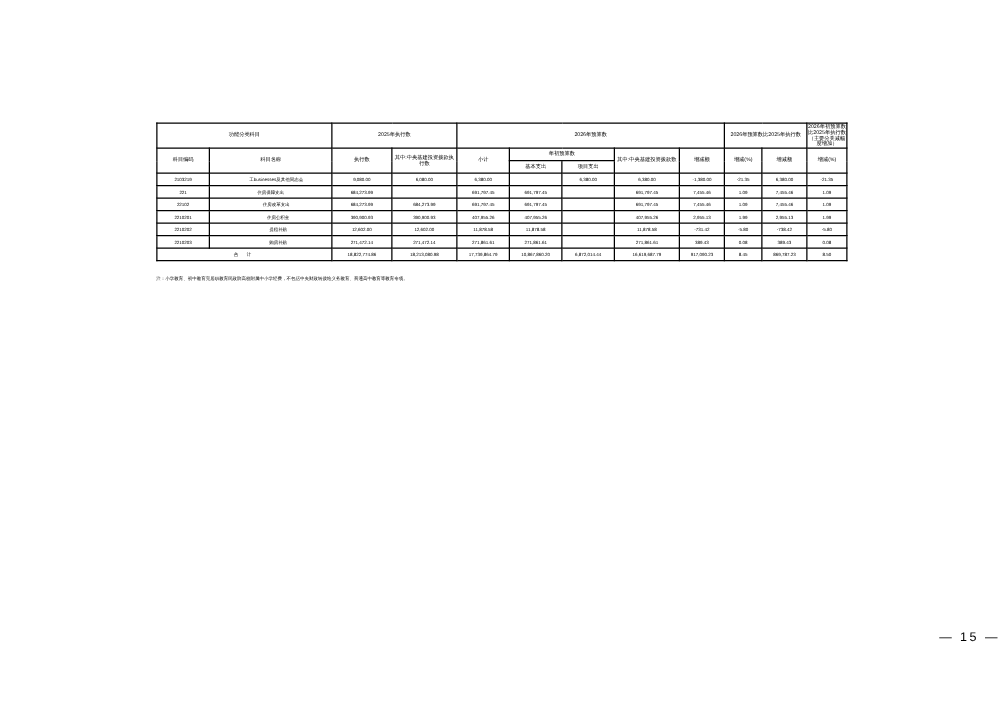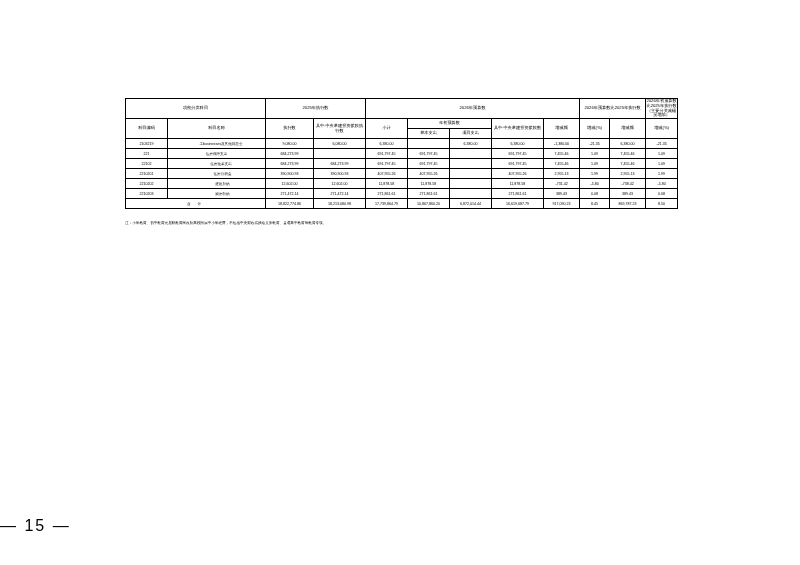--- a/index.html
+++ b/index.html
@@ -90,24 +90,23 @@
     top: 221px;
     font-size: 3.6px;
     color: #000000;
     white-space: nowrap;
   }
   .page-number {
     position: absolute;
     left: 0;
     top: 505px;
     width: 800px;
-    text-align: left;
-    font-size: 16px;
+    text-align: right;
+    font-size: 10px;
     letter-spacing: 2px;
-    margin-top: 12px;
   }
   .sub-hdr {
     font-size: 3.8px;
   }
 </style>
 </head>
 <body>
 
 <div class="page">
 

